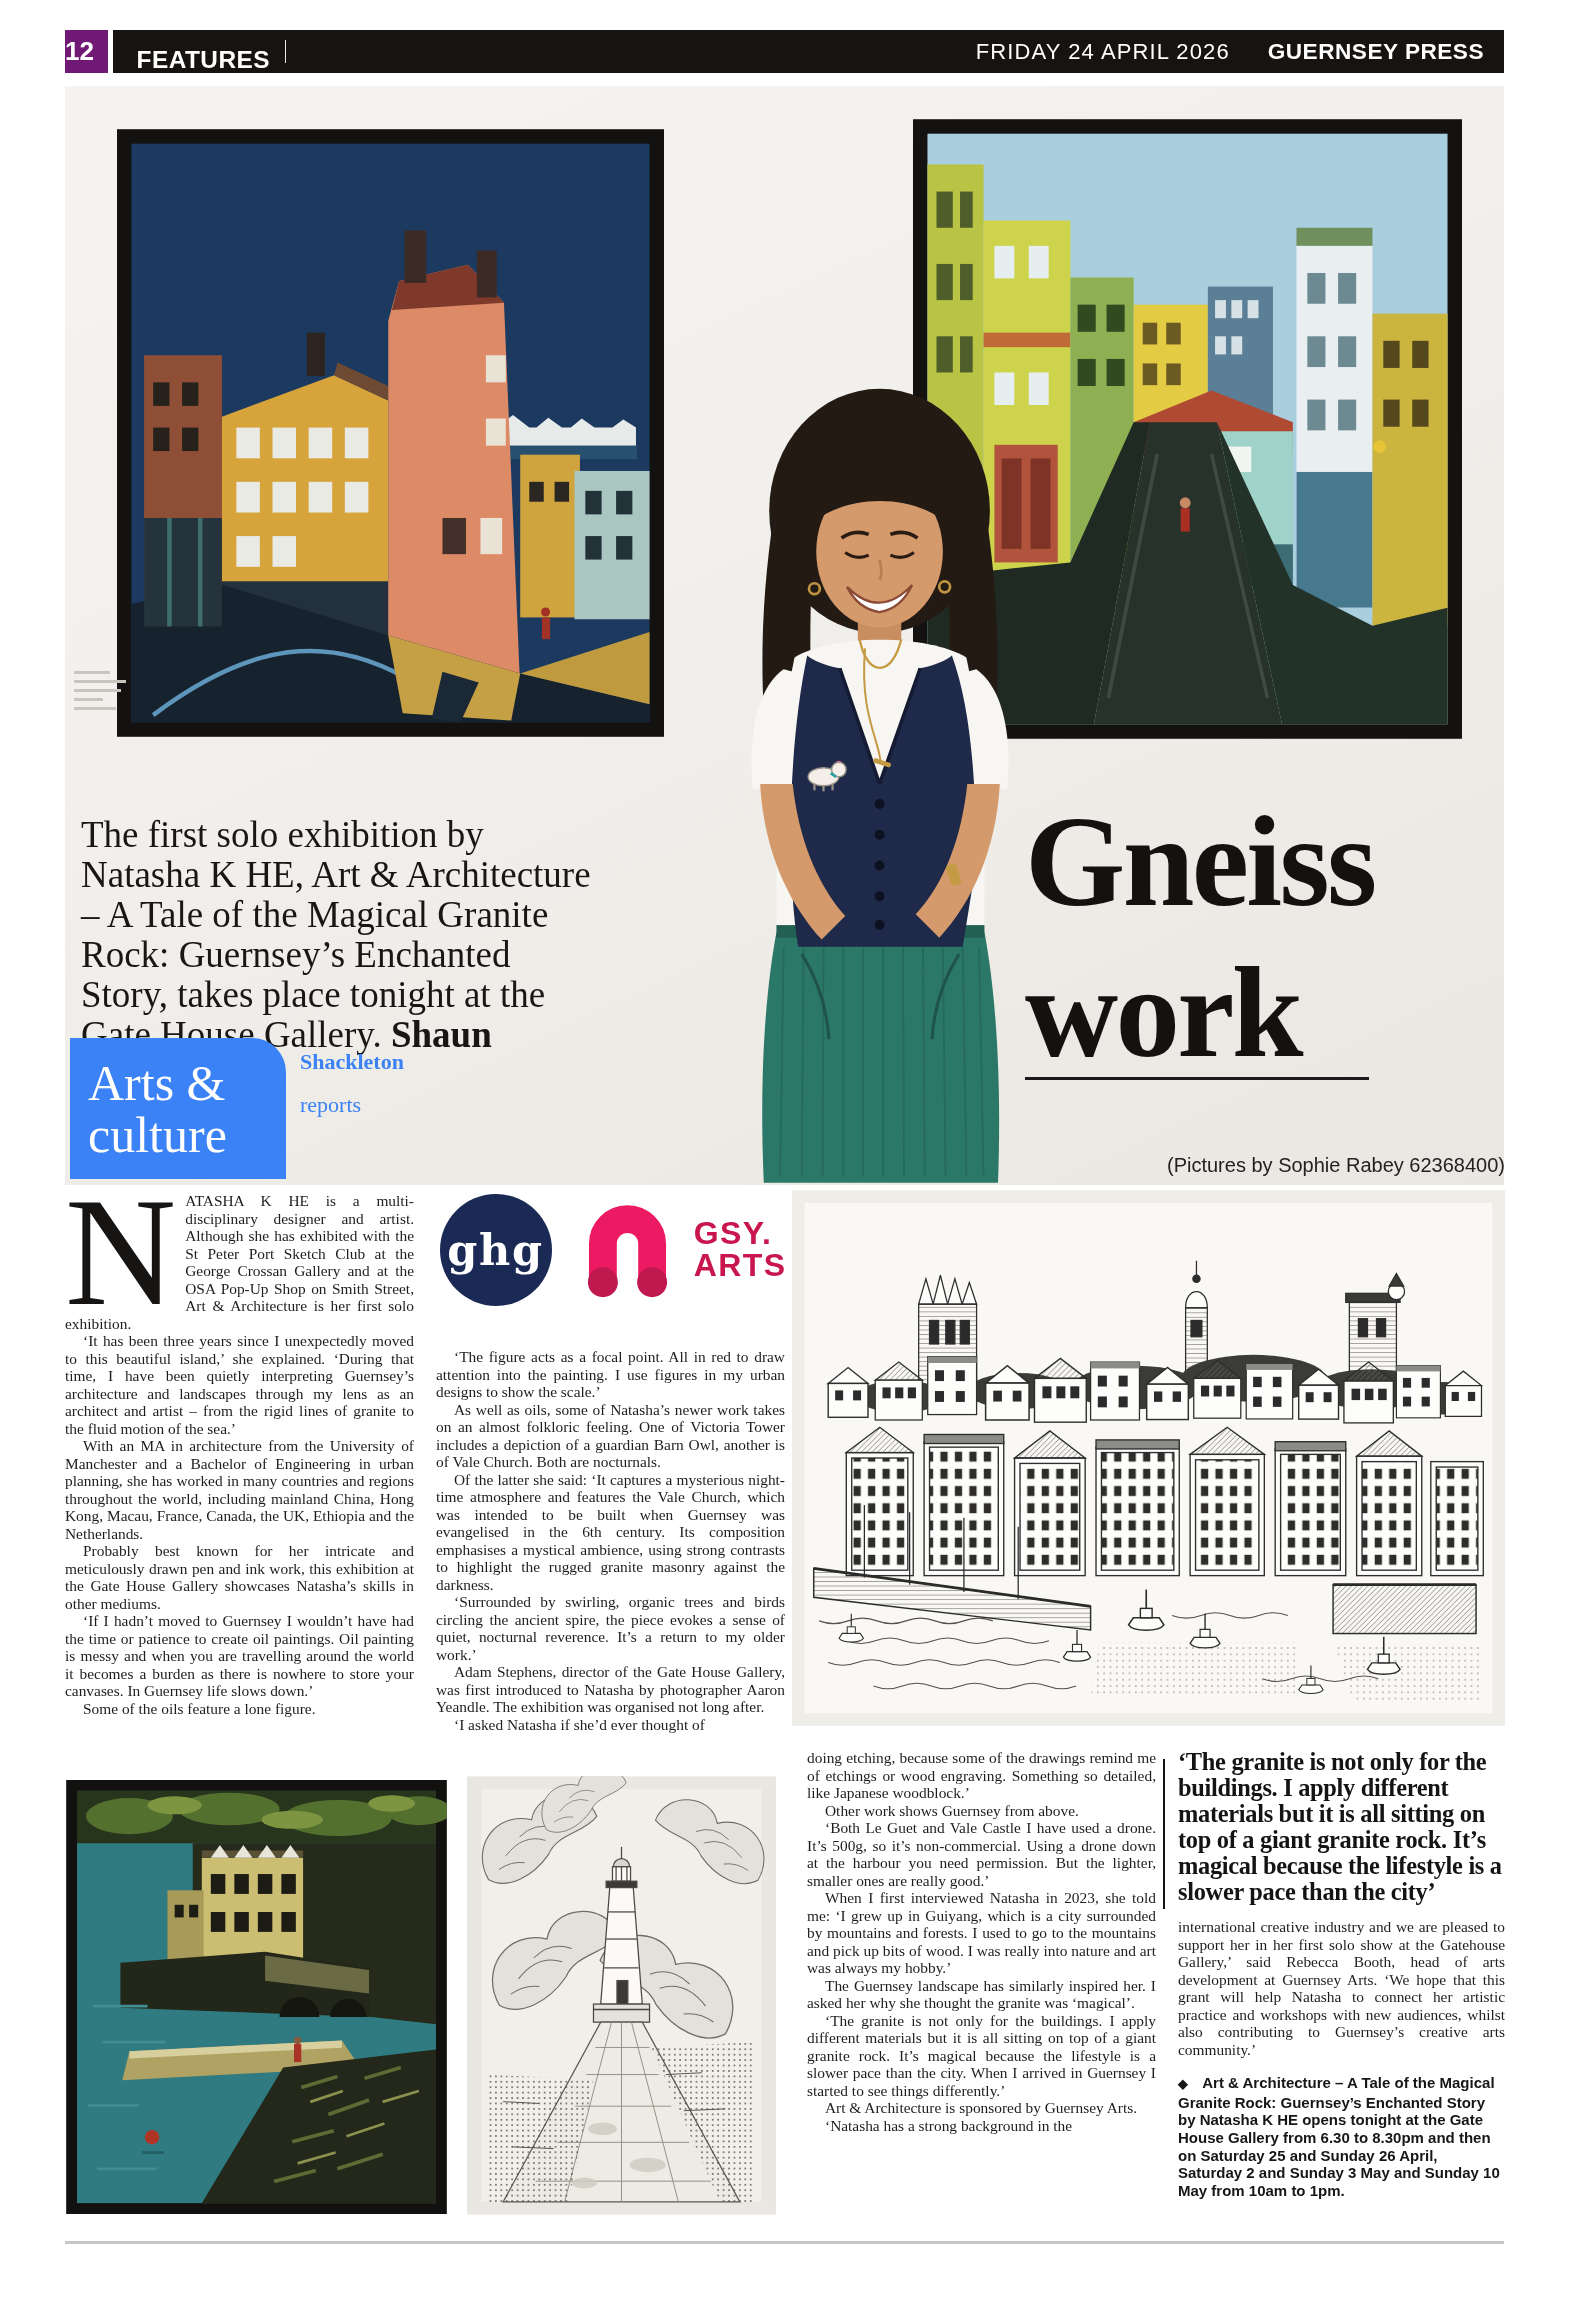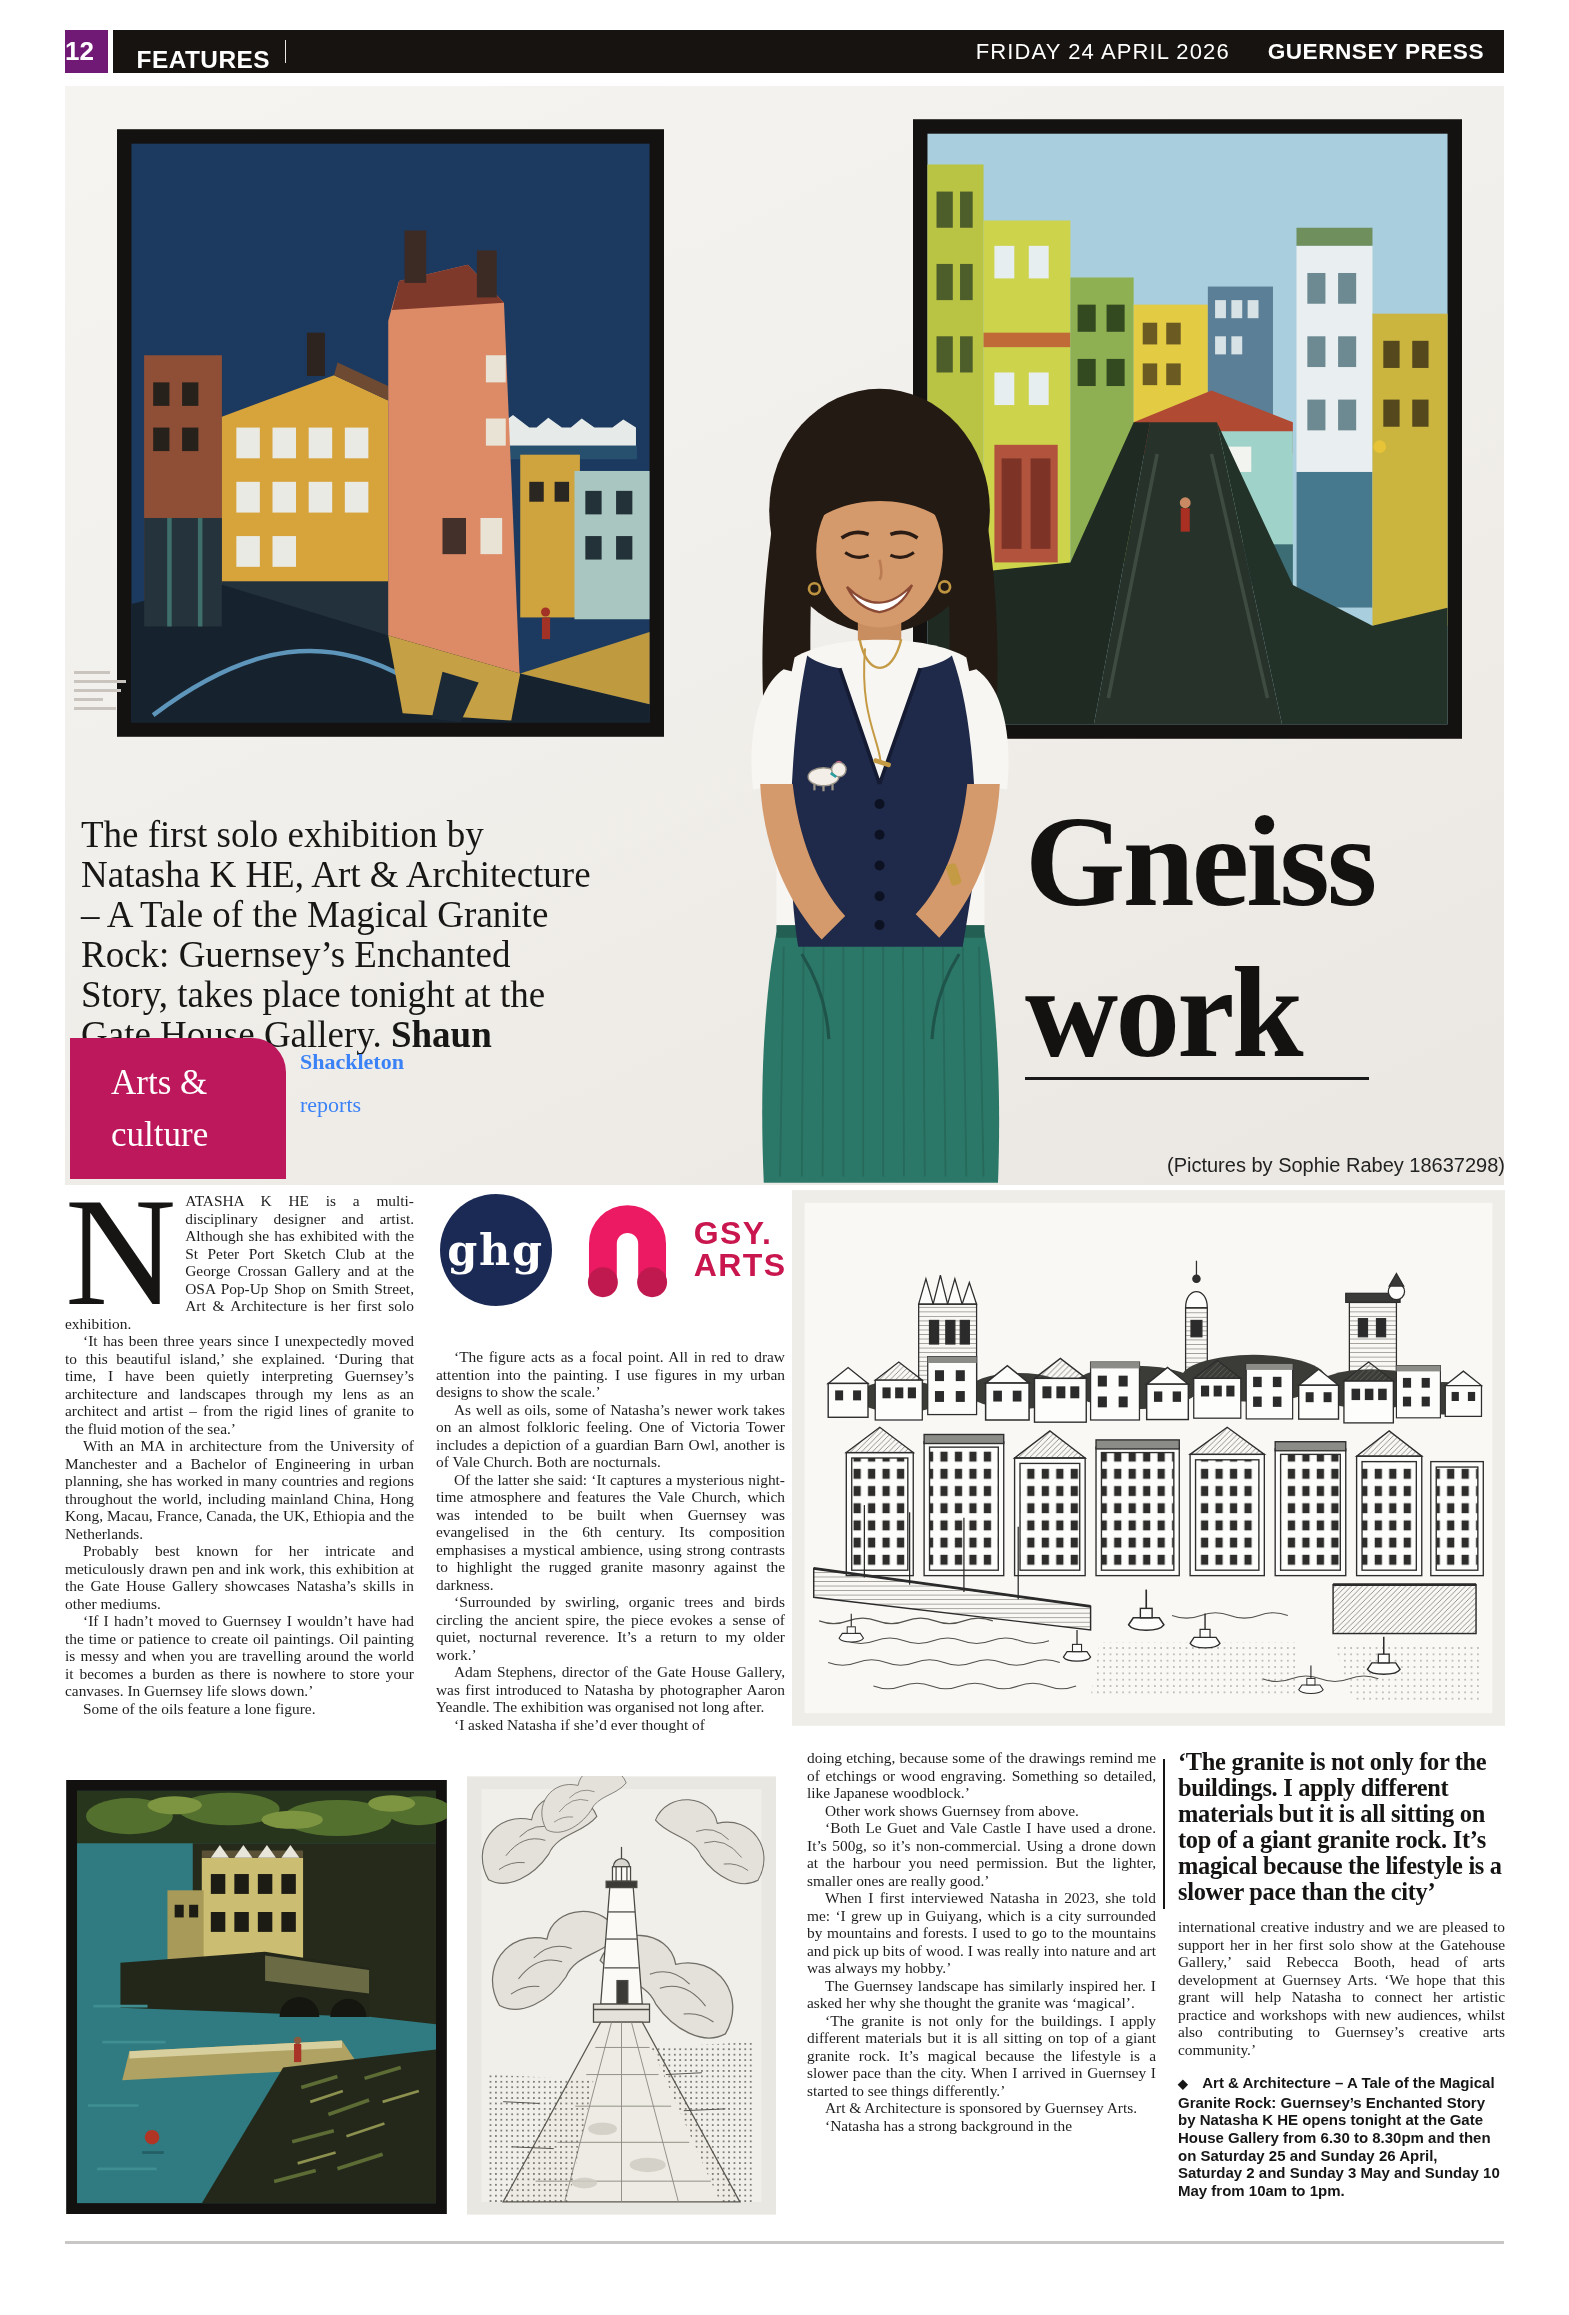--- a/index.html
+++ b/index.html
@@ -27,23 +27,23 @@
   #wl{position:absolute;left:9px;top:579px;width:52px;height:87px;}
   #wl div{height:2.7px;background:#c9c5be;margin:6.3px 0;}
   #wl div:nth-child(1){width:70%;}#wl div:nth-child(2){width:100%;}
   #wl div:nth-child(3){width:90%;}#wl div:nth-child(4){width:55%;}#wl div:nth-child(5){width:80%;}
 
   
   #standfirst{left:81px;top:815px;width:514px;font-size:37px;line-height:40px;color:#181716;z-index:3;}
   #standfirst b{font-weight:700;}
   #byline2{left:300px;top:1040px;width:253px;font-size:22px;line-height:43px;color:#3b82f6;z-index:3;}
   #byline2 b{font-weight:700;}
-  #kicker{left:70px;top:1038px;width:216px;height:141px;background:#be185d;color:#fff;
-          border-radius:0 34px 0 0;box-sizing:border-box;padding-left:41px;display:flex;
-          flex-direction:column;justify-content:center;font-size:35px;line-height:52px;z-index:4;}
+  #kicker{left:70px;top:1038px;width:216px;height:141px;background:#3b82f6;color:#fff;
+          border-radius:0 34px 0 0;box-sizing:border-box;padding-left:18px;display:flex;
+          flex-direction:column;justify-content:center;font-size:50px;line-height:52px;z-index:4;}
   #headline{left:1025px;top:786px;width:488px;font-weight:700;font-size:129px;line-height:151px;
             letter-spacing:-2.7px;color:#131211;z-index:3;}
   #headline-rule{left:1025px;top:1077px;width:344px;height:2.7px;background:#1a1a1a;z-index:3;}
   #credit{left:962px;top:1154px;width:543px;text-align:right;
           font:400 20px "Liberation Sans",sans-serif;color:#222;z-index:3;}
 
   
   .col{position:absolute;width:349px;font-size:15.4px;line-height:17.5px;text-align:justify;color:#1e1d1c;}
   .col p{margin:0;text-indent:18px;}
   .col p.noind{text-indent:0;}
@@ -306,21 +306,21 @@
   <div class="abs" id="kicker">
     <span>Arts &amp;</span>
     <span>culture</span>
   </div>
 
   <div class="abs" id="headline">
     <div>Gneiss</div>
     <div>work</div>
   </div>
   <div class="abs" id="headline-rule"></div>
-  <div class="abs" id="credit">(Pictures by Sophie Rabey 18637298)</div>
+  <div class="abs" id="credit">(Pictures by Sophie Rabey 62368400)</div>
 
   <div class="col" id="col1">
     <p class="noind"><span class="dropcap">N</span><span>ATASHA K HE is a multi-disciplinary designer and artist. Although she has exhibited with the St Peter Port Sketch Club at the George Crossan Gallery and at the OSA Pop-Up Shop on Smith Street, Art &amp; Architecture is her first solo exhibition.</span></p>
     <p>‘It has been three years since I unexpectedly moved to this beautiful island,’ she explained. ‘During that time, I have been quietly interpreting Guernsey’s architecture and landscapes through my lens as an architect and artist – from the rigid lines of granite to the fluid motion of the sea.’</p>
     <p>With an MA in architecture from the University of Manchester and a Bachelor of Engineering in urban planning, she has worked in many countries and regions throughout the world, including mainland China, Hong Kong, Macau, France, Canada, the UK, Ethiopia and the Netherlands.</p>
     <p>Probably best known for her intricate and meticulously drawn pen and ink work, this exhibition at the Gate House Gallery showcases Natasha’s skills in other mediums.</p>
     <p>‘If I hadn’t moved to Guernsey I wouldn’t have had the time or patience to create oil paintings. Oil painting is messy and when you are travelling around the world it becomes a burden as there is nowhere to store your canvases. In Guernsey life slows down.’</p>
     <p>Some of the oils feature a lone figure.</p>
   </div>
 

